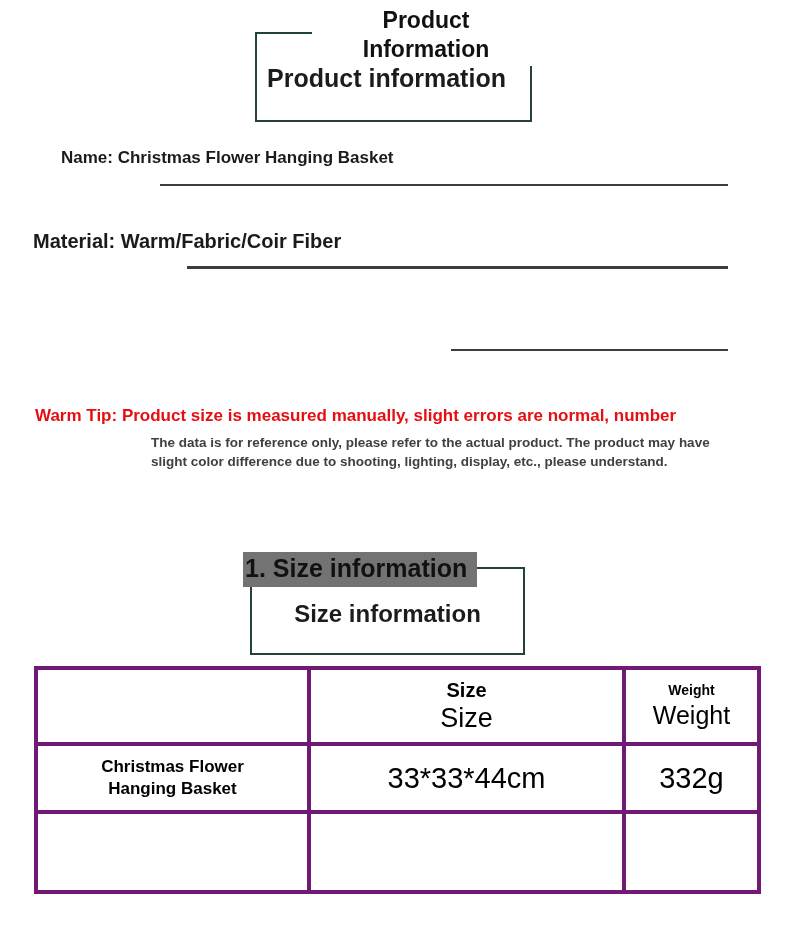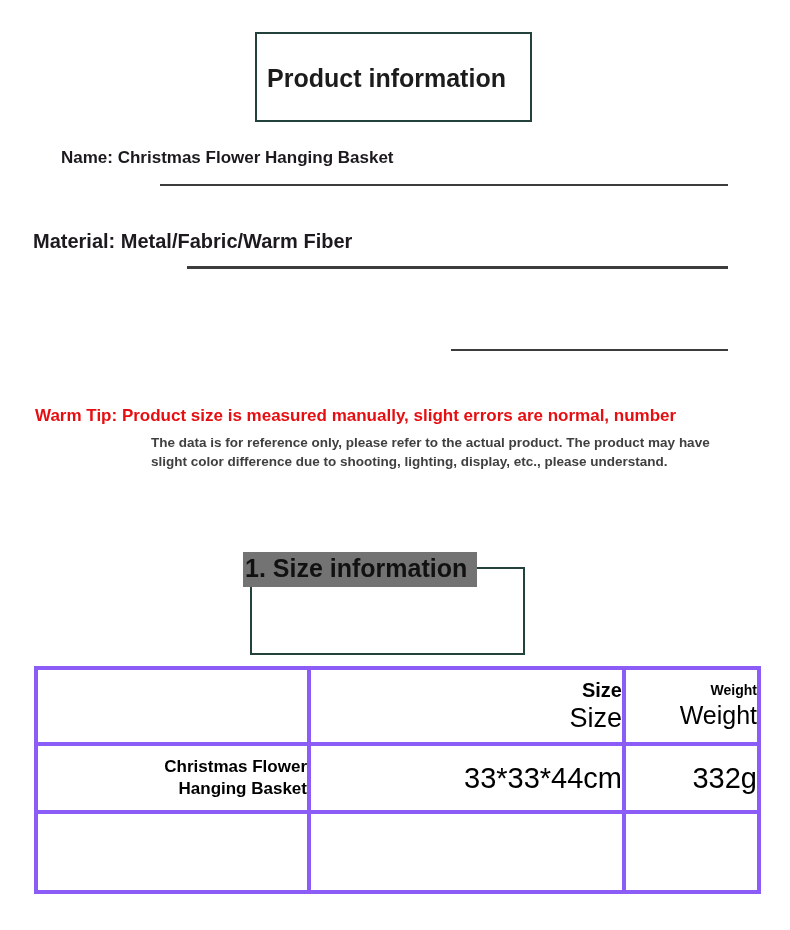--- a/index.html
+++ b/index.html
@@ -47,52 +47,57 @@
     position: absolute; left: 250px; top: 600px; width: 275px; z-index: 1;
     text-align: center; font-size: 24px; font-weight: 600; color: #1c1c1c;
   }
 
   
   .size-table {
     position: absolute; left: 34px; top: 666px;
     border-collapse: collapse; table-layout: fixed; width: 723px;
     color: #000000;
   }
-  .size-table td { border: 4px solid #8b5cf6; text-align: right; vertical-align: middle; padding: 0; }
+  .size-table td { border: 4px solid #701a75; text-align: center; vertical-align: middle; padding: 0; }
   .hdr-small { font-size: 20px; font-weight: 700; line-height: 24px; }
   .hdr-large { font-size: 27px; font-weight: 400; line-height: 32px; }
   .hdr-small-w { font-size: 14px; font-weight: 700; line-height: 18px; }
   .hdr-large-w { font-size: 25px; font-weight: 400; line-height: 32px; }
   .cell-product { font-size: 17px; font-weight: 700; line-height: 22px; }
   .cell-value { font-size: 29px; font-weight: 400; }
   .row-header { height: 76px; }
   .row-data { height: 68px; }
   .row-empty { height: 80px; }
 </style>
 </head>
 <body>
 
 <div id="page">
 
   <div class="title-box" style="border-color: rgb(36, 66, 60);"></div>
+  <div class="title-overlay">
+    <div>Product</div>
+    <div>Information</div>
+  </div>
   <div class="title-box-text">Product information</div>
 
   <div class="field-name">Name: Christmas Flower Hanging Basket</div>
   <div class="rule-name"></div>
 
-  <div class="field-material">Material: Metal/Fabric/Warm Fiber</div>
+  <div class="field-material">Material: Warm/Fabric/Coir Fiber</div>
   <div class="rule-material"></div>
 
   <div class="rule-packaging"></div>
 
   <div class="warmtip-headline" style="color: rgb(230, 14, 17);">Warm Tip: Product size is measured manually, slight errors are normal, number</div>
   <div class="warmtip-body" style="color: #404040;">The data is for reference only, please refer to the actual product. The product may have slight color difference due to shooting, lighting, display, etc., please understand.</div>
 
   <div class="size-box" style="border-color: rgb(36, 66, 60);"></div>
   <div class="size-overlay">1. Size information</div>
+  <div class="size-box-text">Size information</div>
 
   <table class="size-table">
     <colgroup>
       <col style="width:273px">
       <col style="width:315px">
       <col style="width:135px">
     </colgroup>
     <tbody>
         <tr class="row-header">
       <td></td>

